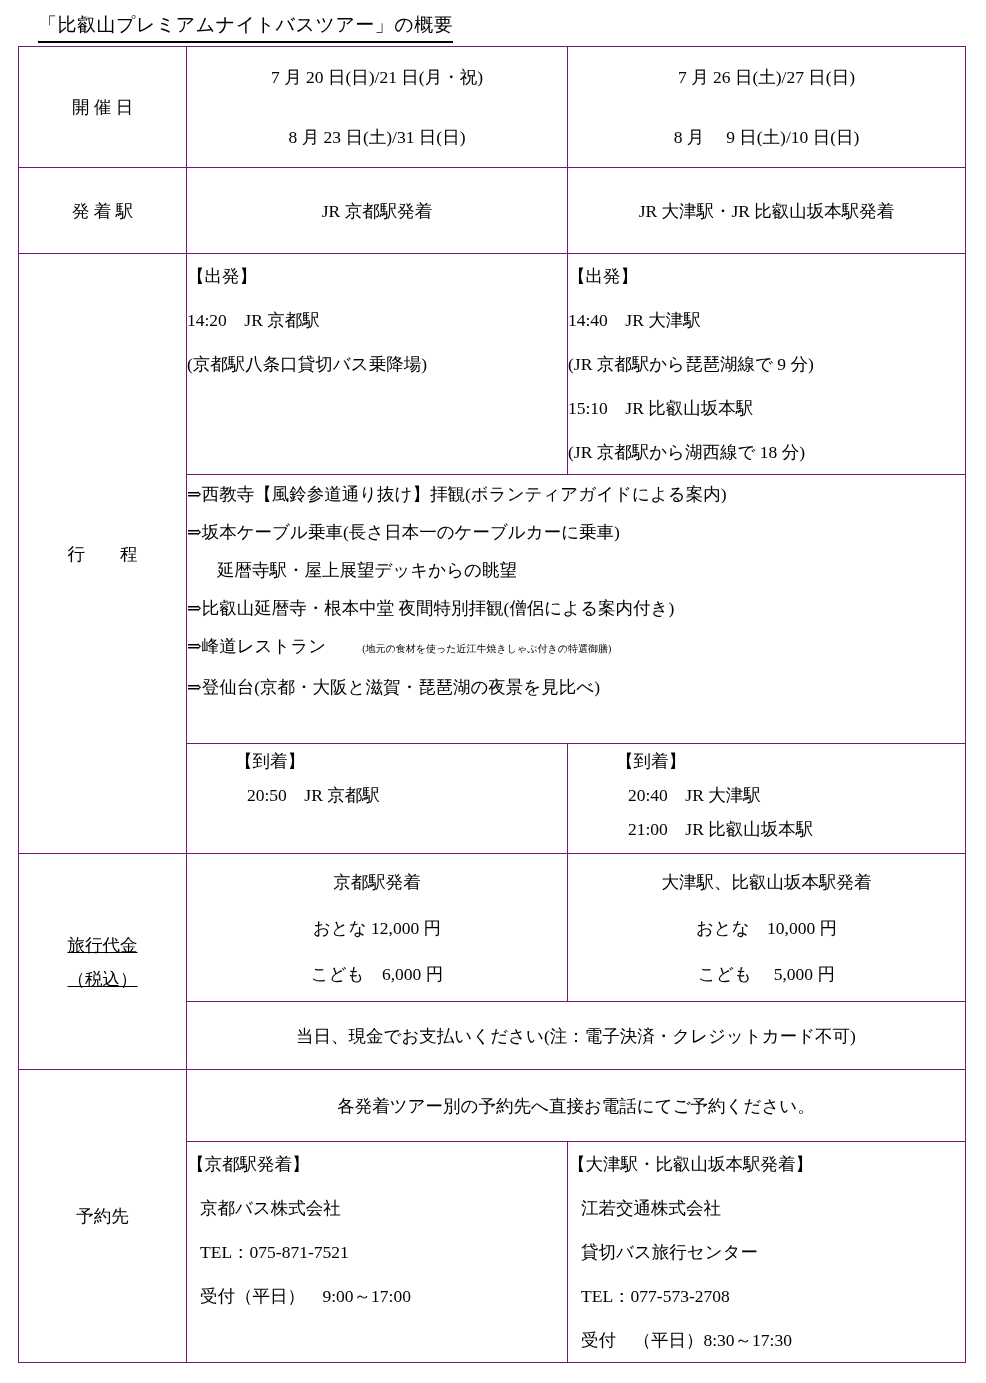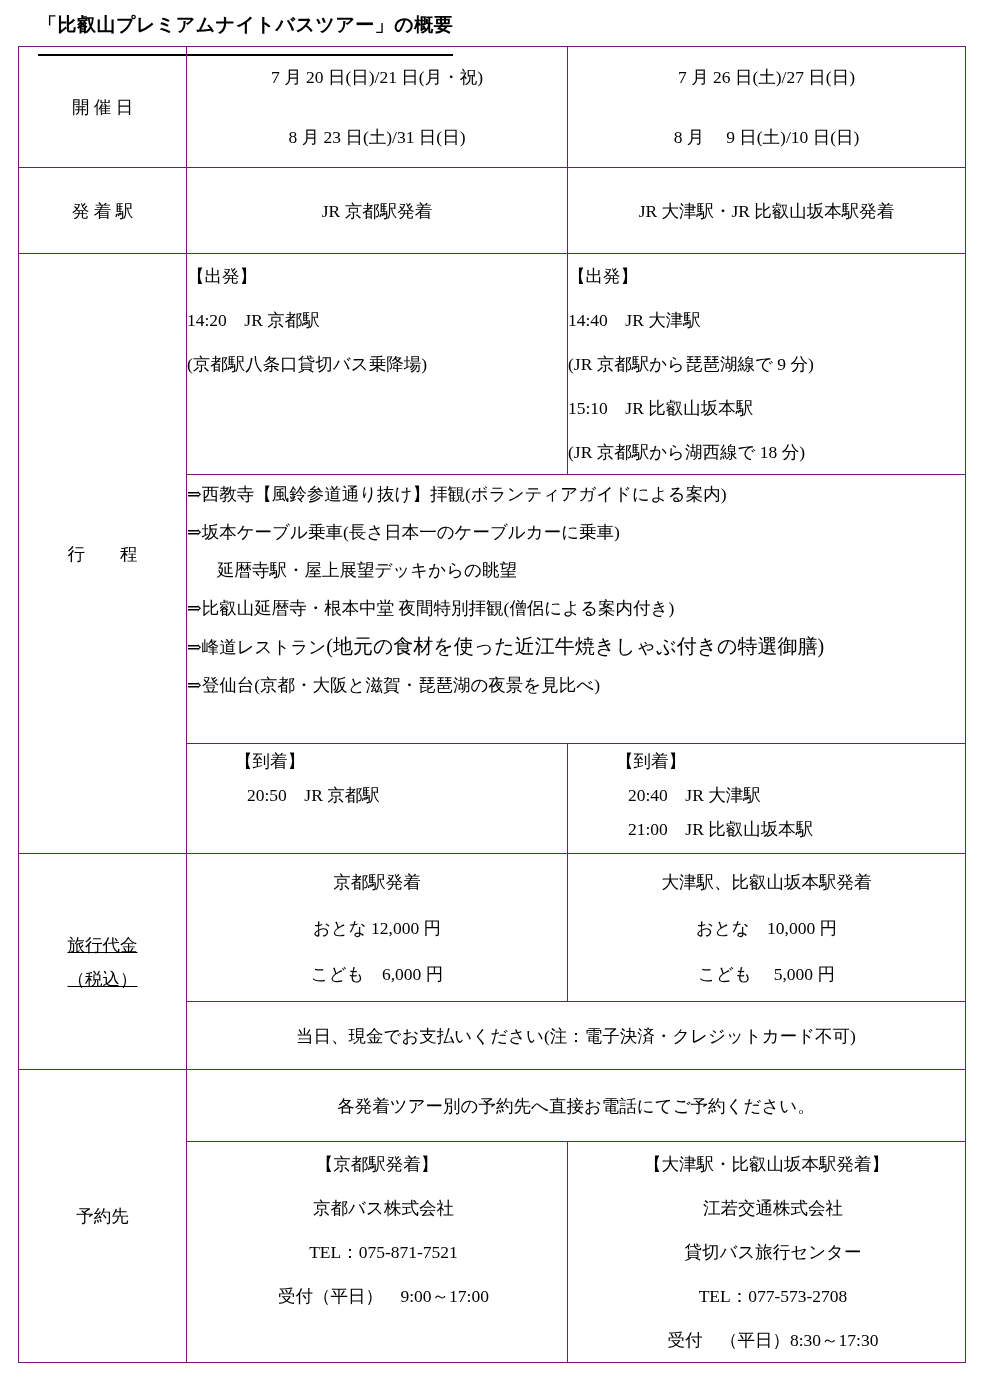--- a/index.html
+++ b/index.html
@@ -5,55 +5,55 @@
   html, body { margin: 0; padding: 0; }
   body {
     width: 986px; height: 1383px;
     background: #ffffff; color: #000000;
     font-family: "Liberation Serif", "DejaVu Serif", serif;
     position: relative;
   }
   .doc-title {
     position: absolute; left: 38px; top: 12px;
     font-family: "Liberation Sans", "DejaVu Sans", sans-serif;
-    font-weight: bold; font-size: 19px; letter-spacing: 0.5px;
-    border-bottom: 2px solid #000; padding-bottom: 16px;
+    font-weight: normal; font-size: 19px; letter-spacing: 0.5px;
+    border-bottom: 2px solid #000; padding-bottom: 3px;
     white-space: pre;
   }
   table.tour-table {
     position: absolute; left: 18px; top: 46px;
     border-collapse: collapse; table-layout: fixed;
   }
   .tour-table td {
     border: 1px solid #701a75; padding: 0;
     font-size: 17.5px; overflow: hidden;
   }
   .line { white-space: pre; }
 
   tr.r1 { height: 121px; } tr.r2 { height: 86px; margin-top: 16px; }
   tr.r3 { height: 220px; } tr.r4 { height: 269px; }
   tr.r5 { height: 110px; } tr.r6 { height: 148px; }
   tr.r7 { height: 68px;  } tr.r8 { height: 72px; }
-  tr.r9 { height: 182px; text-align: center; }
+  tr.r9 { height: 182px; }
 
   .label-cell { text-align: center; vertical-align: middle; }
   .label-cell .line { line-height: 34px; text-decoration: underline; }
 
   .dates-cell { text-align: center; vertical-align: middle; }
   .dates-cell .line { line-height: 60px; }
 
   .station-cell { text-align: center; vertical-align: middle; }
 
   .dep-cell { vertical-align: top; padding: 4px 4px 0 13px; }
   .dep-cell .line { line-height: 44px; }
 
   .itin-cell { vertical-align: top; padding: 26px 4px 0 14px; }
   .itin-cell .line { line-height: 38px; }
   .itin-indent { padding-left: 30px; }
-  .small-note { font-size: 20px; }
+  .small-note { font-size: 10px; margin-left: 36px; }
 
   .arr-cell { vertical-align: top; padding: 7px 4px 0 13px; }
   .arr-cell .line { line-height: 34px; margin-left: 48px; }
   .arr-cell .ind { padding-left: 12px; }
 
   .price-cell { text-align: center; vertical-align: middle; }
   .price-cell .line { line-height: 46px; }
 
   .note-cell  { text-align: center; vertical-align: middle; }
   .instr-cell { text-align: center; vertical-align: middle; }

